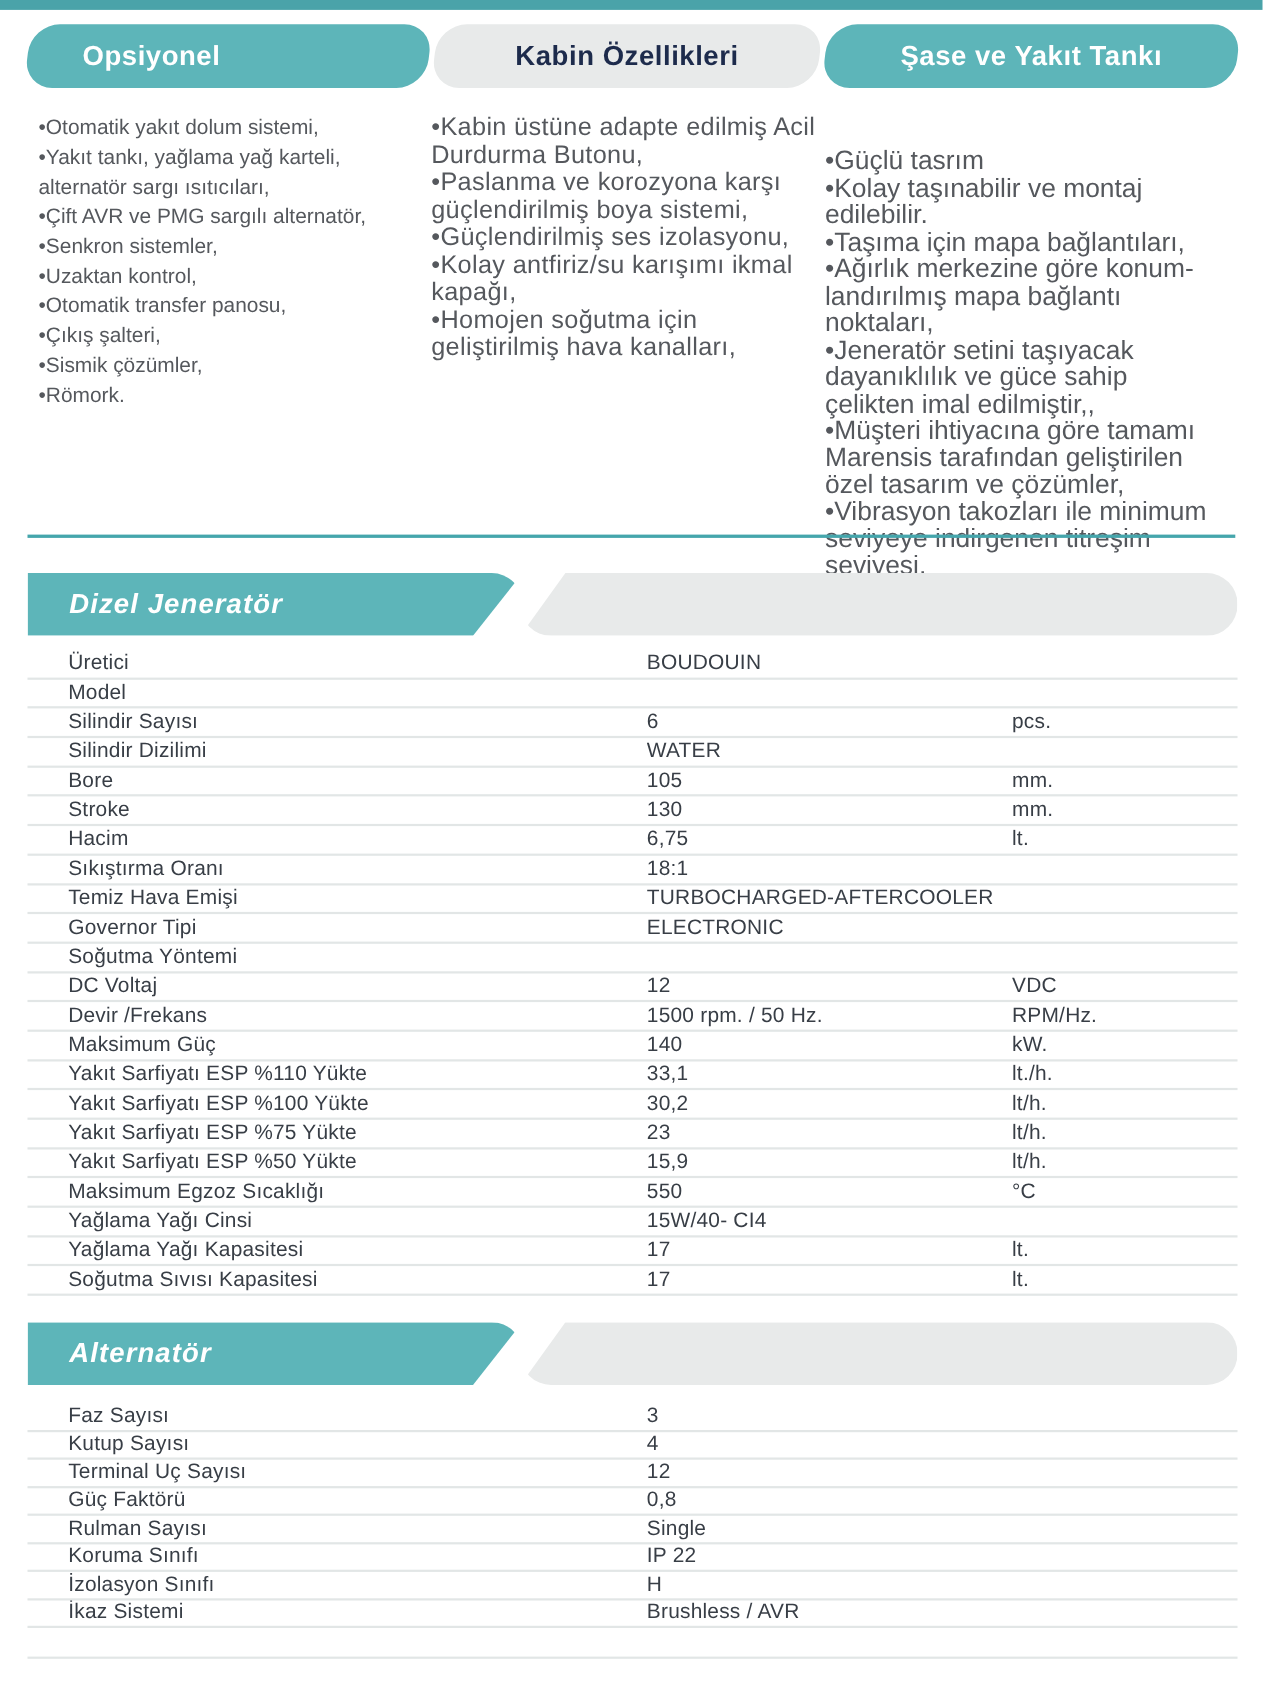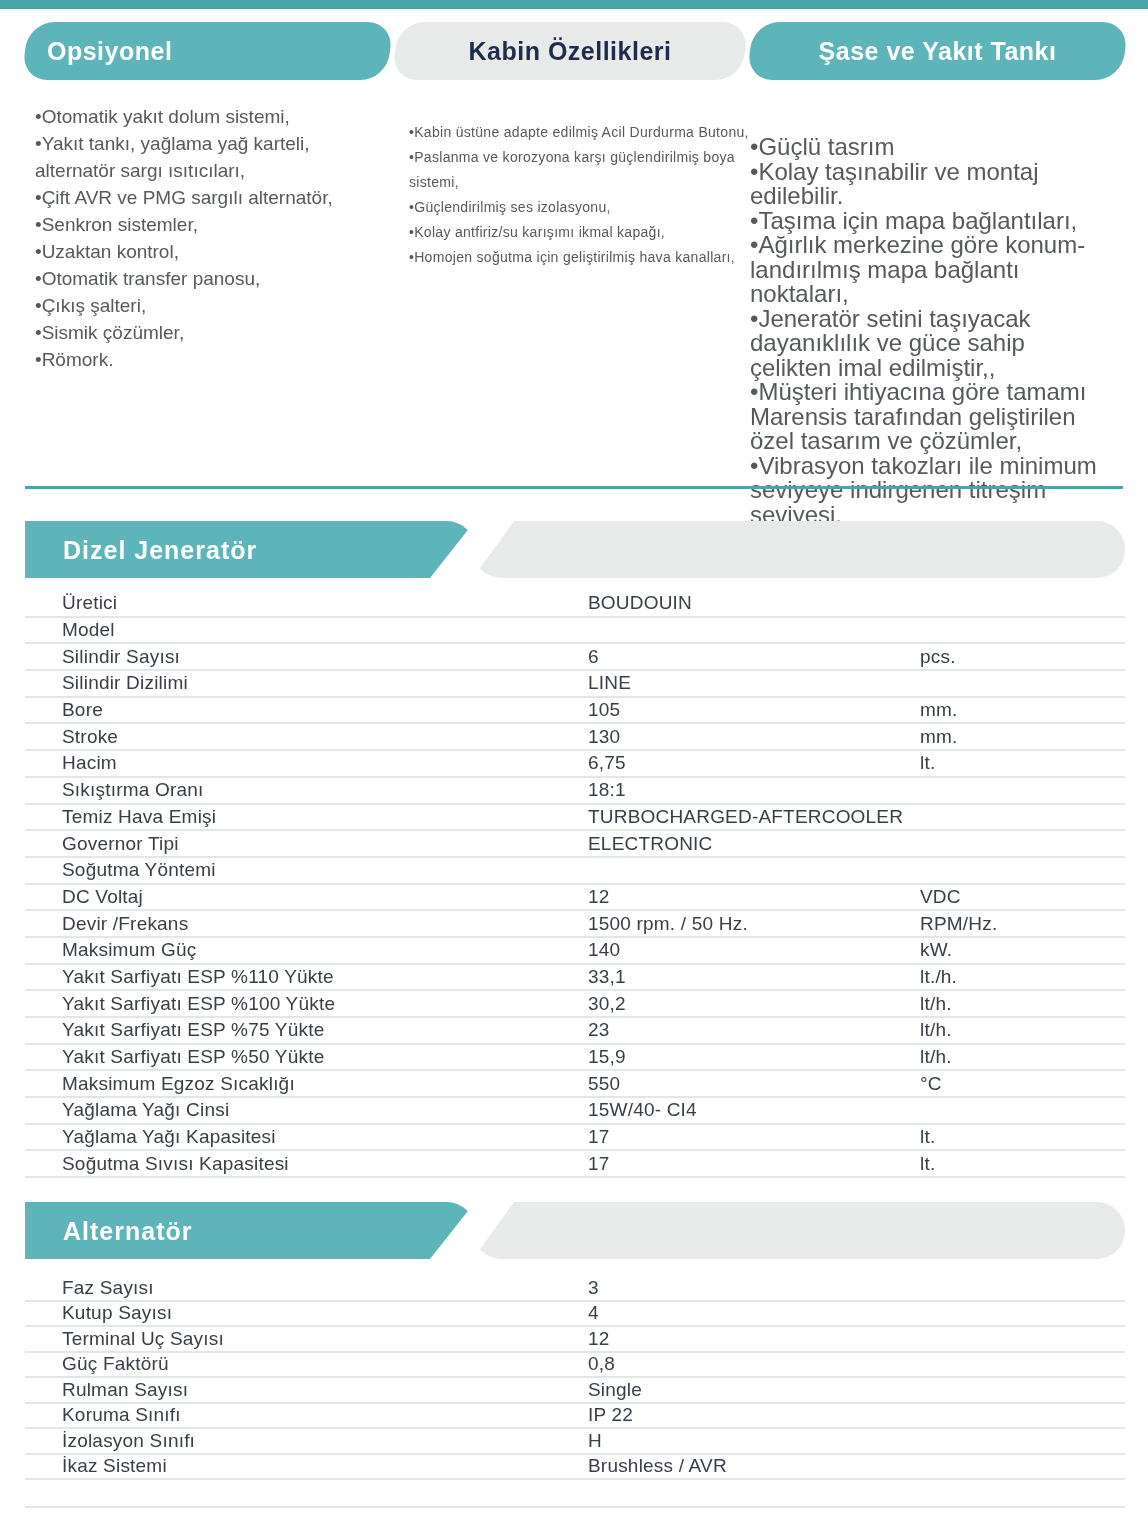--- a/index.html
+++ b/index.html
@@ -8,44 +8,44 @@
 
   .top-strip{position:absolute;top:0;left:0;width:100%;height:9px;background:var(--teal-dark,#4aa3a9);}
 
   
   .pill{position:absolute;top:22px;height:58px;display:flex;align-items:center;}
   .pill::before{content:"";position:absolute;inset:0;border-radius:26px;transform:skewX(-7deg);
                 background:var(--pill-bg,#5db5b9);}
   .pill-label{position:relative;z-index:1;font-size:25px;font-weight:700;letter-spacing:.5px;width:100%;}
   .pill-teal{--pill-bg:var(--teal,#5db5b9);} .pill-teal .pill-label{color:#ffffff;}
   .pill-gray{--pill-bg:var(--gray-pill,#e8eaea);} .pill-gray .pill-label{color:var(--navy,#1d2b4c);}
-  .pill-1{left:25px;width:365px;} .pill-1 .pill-label{padding-left:22px;}
+  .pill-1{left:25px;width:365px;} .pill-1 .pill-label{padding-left:50px;}
   .pill-2{left:395px;width:350px;} .pill-2 .pill-label{text-align:center;}
   .pill-3{left:750px;width:375px;} .pill-3 .pill-label{text-align:center;}
 
   
   .col{position:absolute;top:103px;color:var(--body-text,#55585d);}
   .col-1{left:35px;width:308px;font-size:19px;line-height:27px;}
-  .col-2{left:409px;width:356px;font-size:14px;line-height:25px;letter-spacing:.3px;margin-top:17px;}
+  .col-2{left:392px;width:356px;font-size:23px;line-height:25px;letter-spacing:.3px;}
   .col-3{left:750px;width:352px;font-size:24px;line-height:24.5px;margin-top:32px;}
   .bullet-item{margin:0;}
 
   .divider{position:absolute;top:486px;left:25px;width:1098px;height:3px;background:var(--teal-line,#45a6ac);}
 
   
   .banner{position:absolute;left:25px;width:1100px;height:57px;}
   .banner-1{top:521px;} .banner-2{top:1202px;}
   .banner-teal{position:absolute;left:0;top:0;bottom:0;width:450px;background:var(--teal,#5db5b9);
                border-radius:0 28px 0 0;
                clip-path:polygon(0 0,100% 0,calc(100% - 45px) 100%,0 100%);}
   .banner-gray{position:absolute;left:448px;right:0;top:0;bottom:0;background:var(--gray-pill,#e8eaea);
                border-radius:28px;
                clip-path:polygon(41px 0,100% 0,100% 100%,0 100%);}
   .banner-title{position:absolute;left:38px;top:50%;transform:translateY(-50%);z-index:1;
-                color:#ffffff;font-size:25px;font-weight:700;letter-spacing:1px;}
+                color:#ffffff;font-size:25px;font-weight:700;letter-spacing:1px;font-style:italic;}
 
   
   .spec-table{position:absolute;left:25px;width:1100px;}
   .table-1{top:591px;--rh:26.7px;}
   .table-2{top:1276px;--rh:25.5px;}
   .trow{height:var(--rh);box-sizing:border-box;border-bottom:2px solid var(--separator,#e2e6e6);
         display:grid;grid-template-columns:526px 332px 1fr;align-items:center;padding-left:37px;
         font-size:19px;font-weight:400;letter-spacing:.2px;color:var(--table-text,#383e46);}
   .tlabel,.tvalue,.tunit{white-space:nowrap;overflow:hidden;}
 
@@ -114,21 +114,21 @@
         <span class="tlabel">Model</span>
         <span class="tunit"></span>
       </div>
       <div class="trow">
         <span class="tlabel">Silindir Sayısı</span>
         <span class="tvalue">6</span>
         <span class="tunit">pcs.</span>
       </div>
       <div class="trow">
         <span class="tlabel">Silindir Dizilimi</span>
-        <span class="tvalue">LINE</span>
+        <span class="tvalue">WATER</span>
         <span class="tunit"></span>
       </div>
       <div class="trow">
         <span class="tlabel">Bore</span>
         <span class="tvalue">105</span>
         <span class="tunit">mm.</span>
       </div>
       <div class="trow">
         <span class="tlabel">Stroke</span>
         <span class="tvalue">130</span>

